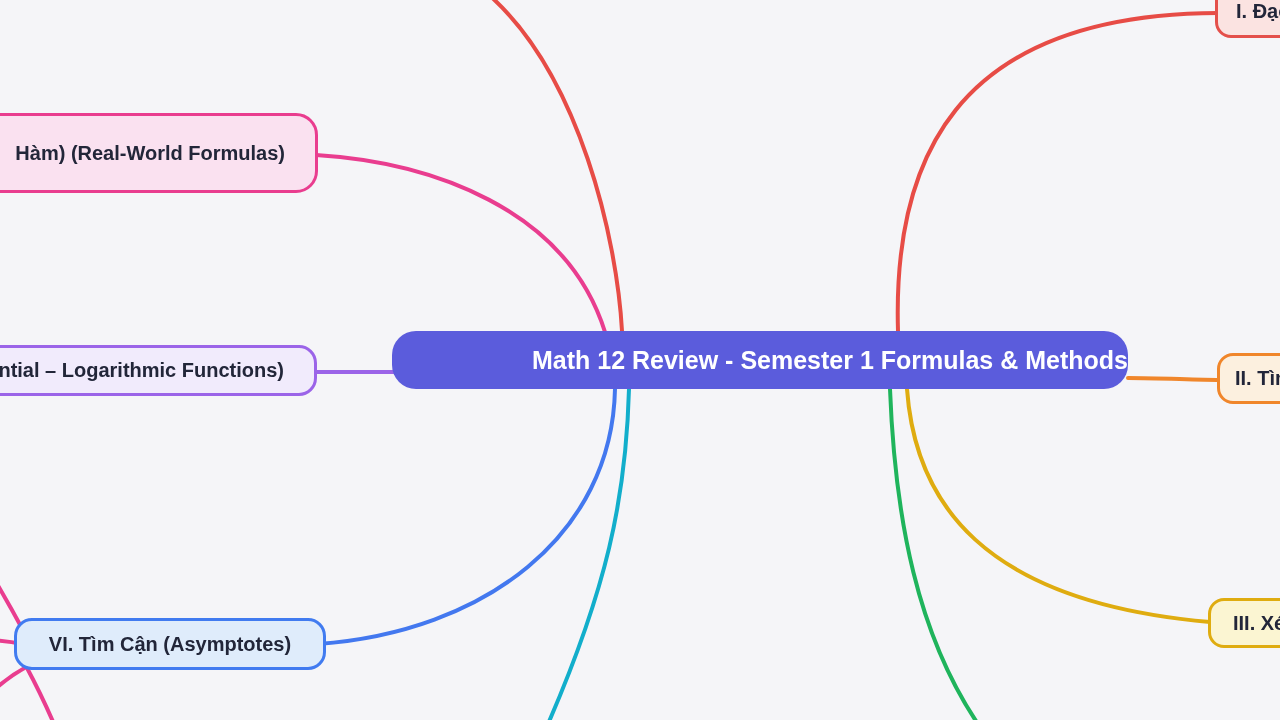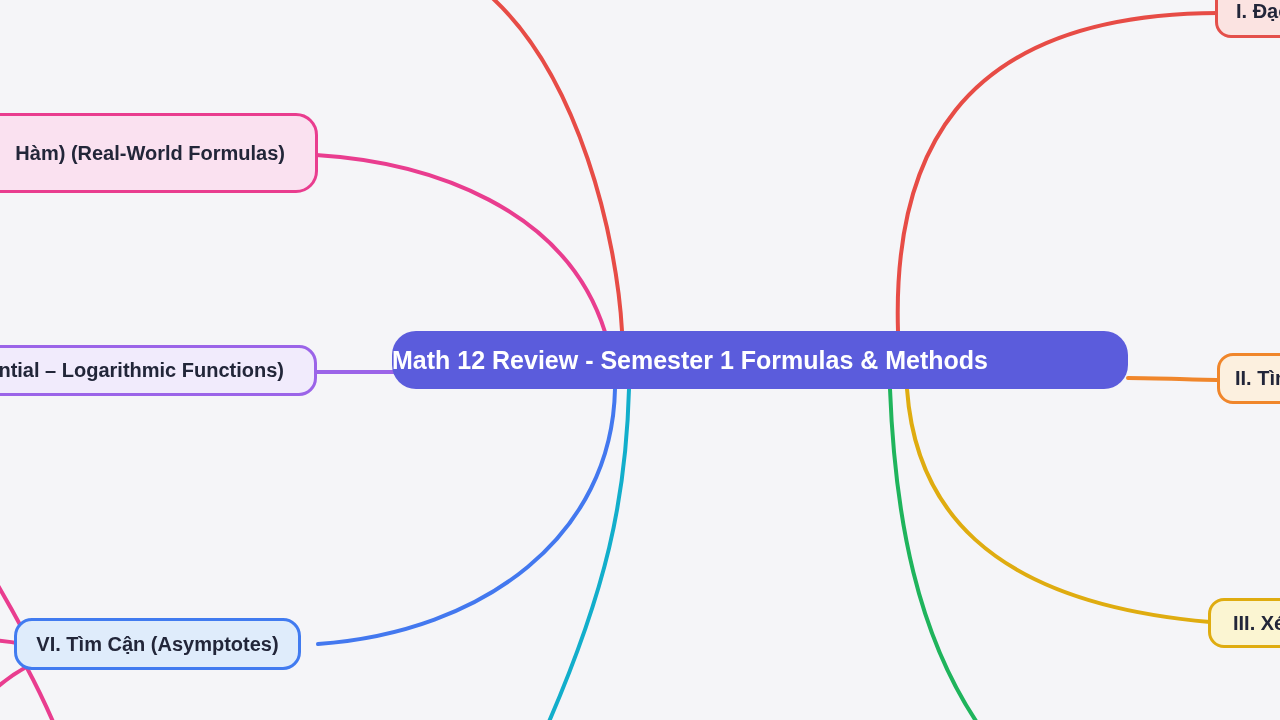--- a/index.html
+++ b/index.html
@@ -34,30 +34,30 @@
       <path d="M 890,389 C 895,520 918,635 978,724" stroke="#1FB45C" fill="none" stroke-width="4" stroke-linecap="round"></path>
       <path d="M 629,389 C 626,500 606,590 548,724" stroke="#12AECB" fill="none" stroke-width="4" stroke-linecap="round"></path>
       <path d="M 615,389 C 612,535 485,632 318,644" stroke="#4378EF" fill="none" stroke-width="4" stroke-linecap="round"></path>
       <path d="M 315,372 L 394,372" stroke="#9B64E8" fill="none" stroke-width="4" stroke-linecap="round"></path>
       <path d="M -10,572 Q 8,602 24,632" stroke="#E93D8F" fill="none" stroke-width="4" stroke-linecap="round"></path>
       <path d="M -10,640 Q 8,641 22,644" stroke="#E93D8F" fill="none" stroke-width="4" stroke-linecap="round"></path>
       <path d="M 28,666 Q 6,678 -10,694" stroke="#E93D8F" fill="none" stroke-width="4" stroke-linecap="round"></path>
       <path d="M 26,666 Q 42,696 54,724" stroke="#E93D8F" fill="none" stroke-width="4" stroke-linecap="round"></path>
     </svg>
   <div id="nodes-layer">
-      <div class="node" style="left: 392px; top: 331px; width: 736px; height: 58px; border-radius: 24px; background: rgb(91, 92, 220); border: none; color: rgb(255, 255, 255); font-size: 25px; justify-content: flex-start; padding-left: 0px; padding-right: 0px;">
+      <div class="node" style="left: 392px; top: 331px; width: 736px; height: 58px; border-radius: 24px; background: rgb(91, 92, 220); border: none; color: rgb(255, 255, 255); font-size: 25px; justify-content: flex-end; padding-left: 0px; padding-right: 0px;">
         <span class="node-label">Math 12 Review - Semester 1 Formulas &amp; Methods</span>
       </div>
       <div class="node" style="left: -60px; top: 113px; width: 378px; height: 80px; border-radius: 22px; background: rgb(250, 225, 240); border: 3px solid rgb(233, 61, 143); color: rgb(34, 38, 57); font-size: 20px; justify-content: flex-end; padding-left: 0px; padding-right: 30px;">
         <span class="node-label">Hàm) (Real-World Formulas)</span>
       </div>
       <div class="node" style="left: -40px; top: 345px; width: 357px; height: 51px; border-radius: 18px; background: rgb(241, 235, 252); border: 3px solid rgb(155, 100, 232); color: rgb(34, 38, 57); font-size: 20px; justify-content: flex-end; padding-left: 0px; padding-right: 30px;">
         <span class="node-label">ntial – Logarithmic Functions)</span>
       </div>
-      <div class="node" style="left: 14px; top: 618px; width: 287px; height: 52px; border-radius: 18px; background: rgb(223, 236, 251); border: 3px solid rgb(65, 123, 240); color: rgb(34, 38, 57); font-size: 20px; justify-content: center; padding-left: 0px; padding-right: 0px;">
+      <div class="node" style="left: 14px; top: 618px; width: 312px; height: 52px; border-radius: 18px; background: rgb(223, 236, 251); border: 3px solid rgb(65, 123, 240); color: rgb(34, 38, 57); font-size: 20px; justify-content: center; padding-left: 0px; padding-right: 0px;">
         <span class="node-label">VI. Tìm Cận (Asymptotes)</span>
       </div>
       <div class="node" style="left: 1215px; top: -16px; width: 220px; height: 54px; border-radius: 16px; background: rgb(251, 227, 225); border: 3px solid rgb(228, 80, 75); color: rgb(34, 38, 57); font-size: 20px; justify-content: flex-start; padding-left: 18px; padding-right: 0px;">
         <span class="node-label">I. Đạo</span>
       </div>
       <div class="node" style="left: 1217px; top: 353px; width: 220px; height: 51px; border-radius: 16px; background: rgb(252, 240, 223); border: 3px solid rgb(240, 134, 43); color: rgb(34, 38, 57); font-size: 20px; justify-content: flex-start; padding-left: 15px; padding-right: 0px;">
         <span class="node-label">II. Tìm</span>
       </div>
       <div class="node" style="left: 1208px; top: 598px; width: 220px; height: 50px; border-radius: 16px; background: rgb(251, 245, 210); border: 3px solid rgb(223, 172, 16); color: rgb(34, 38, 57); font-size: 20px; justify-content: flex-start; padding-left: 22px; padding-right: 0px;">
         <span class="node-label">III. Xét</span>

